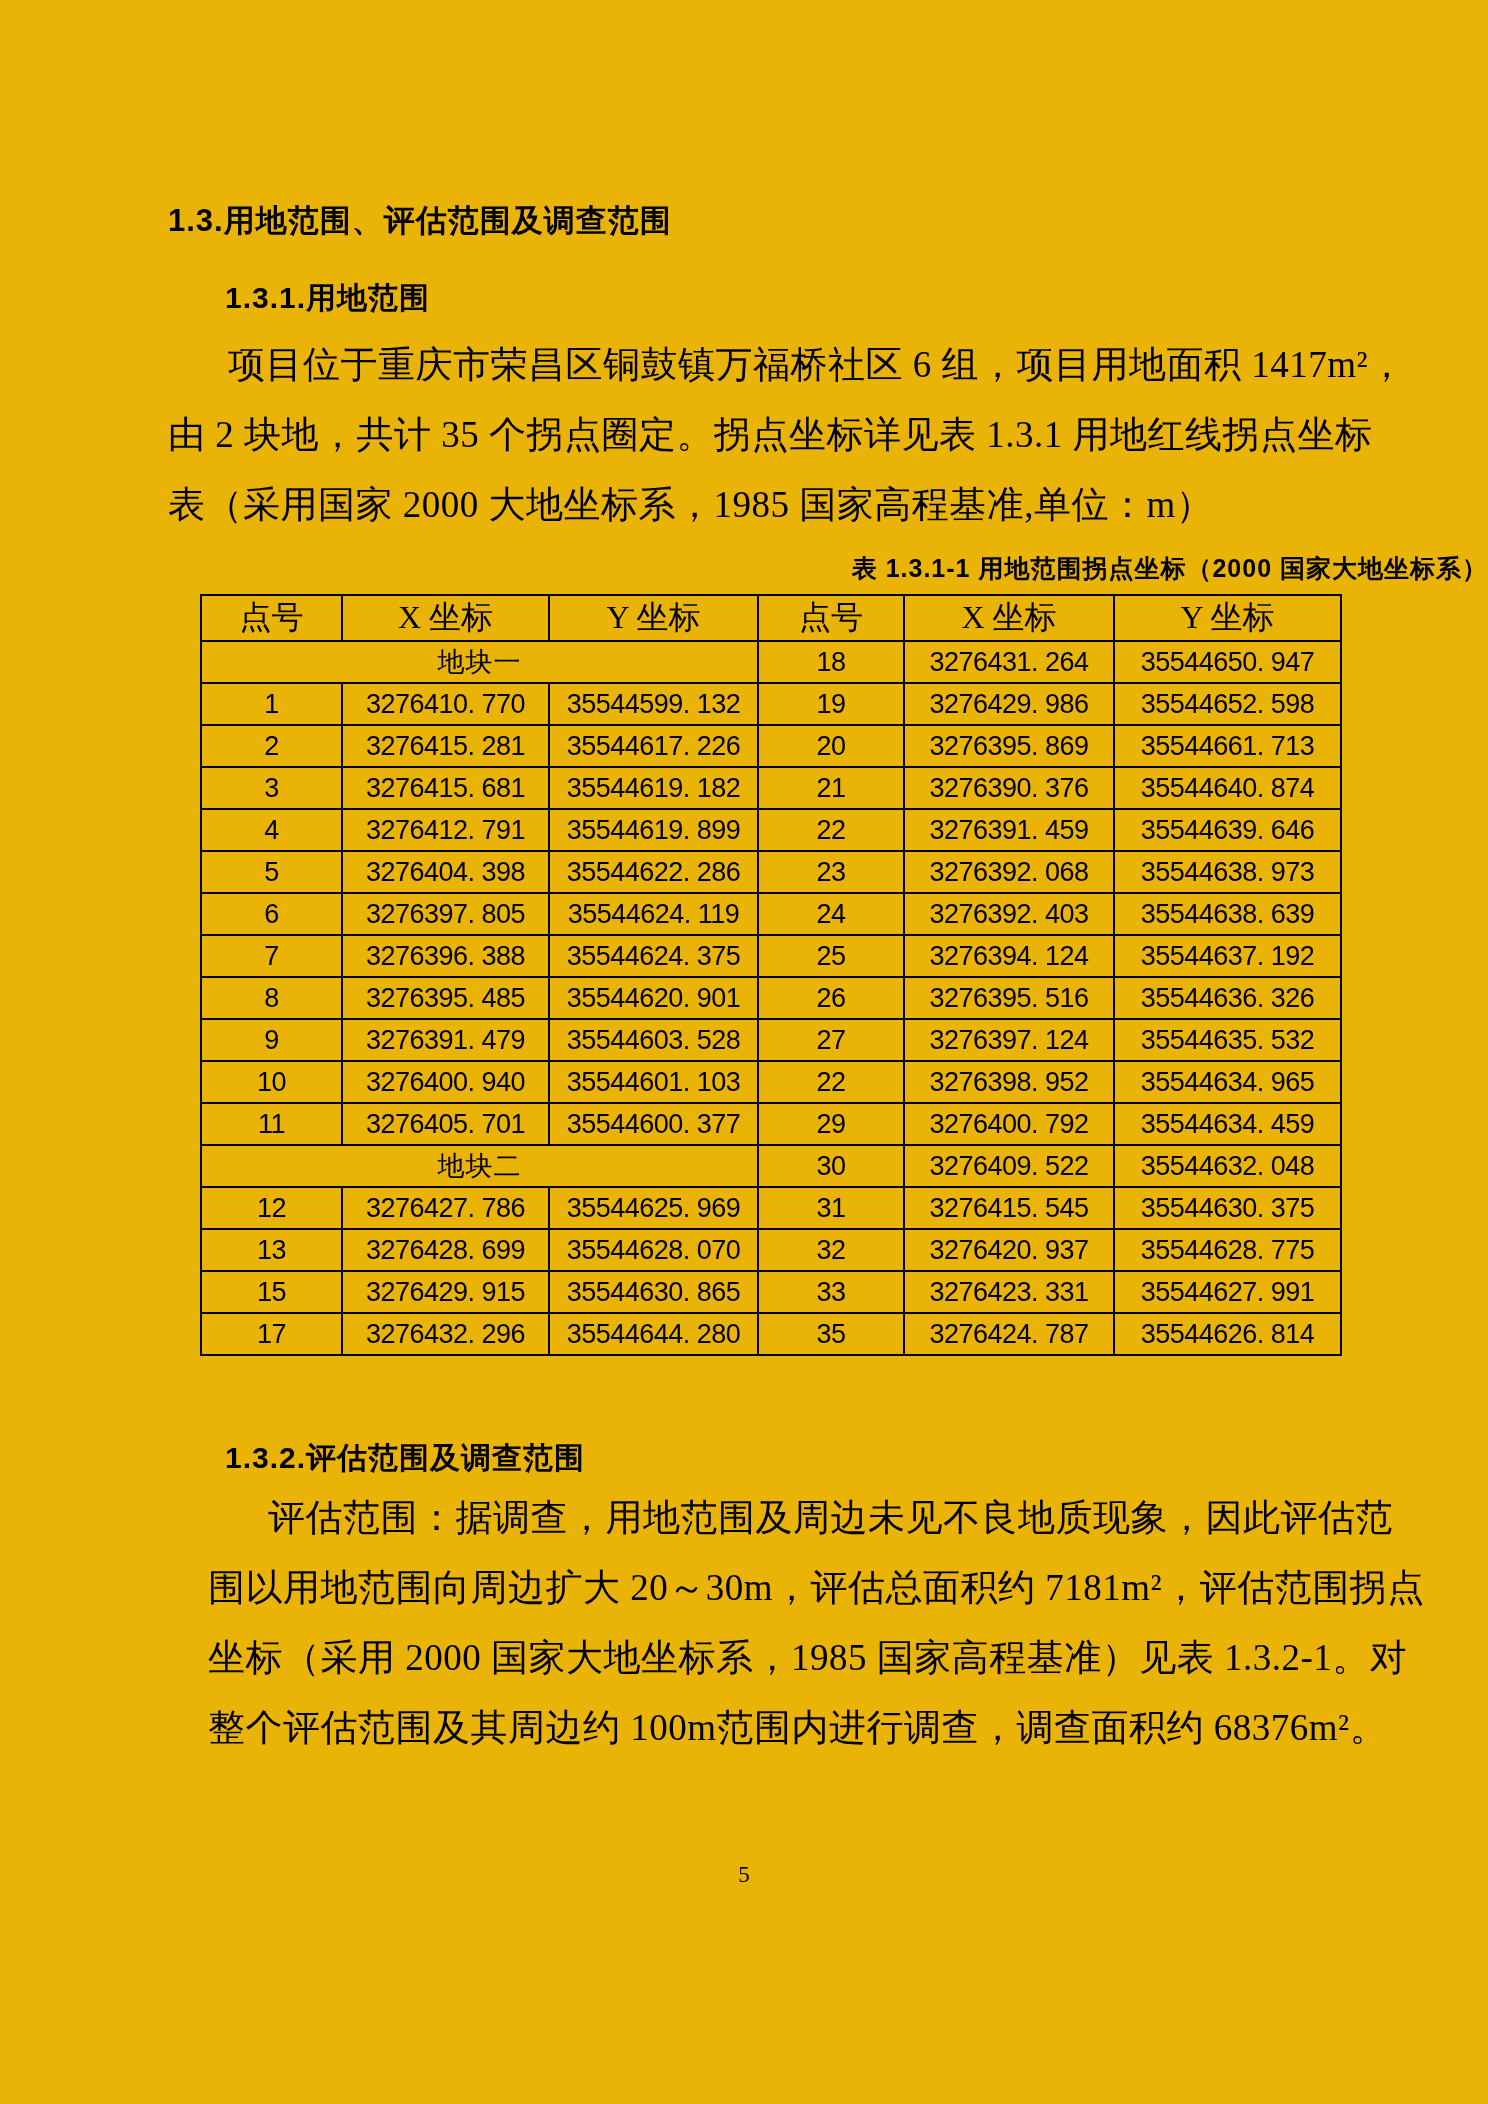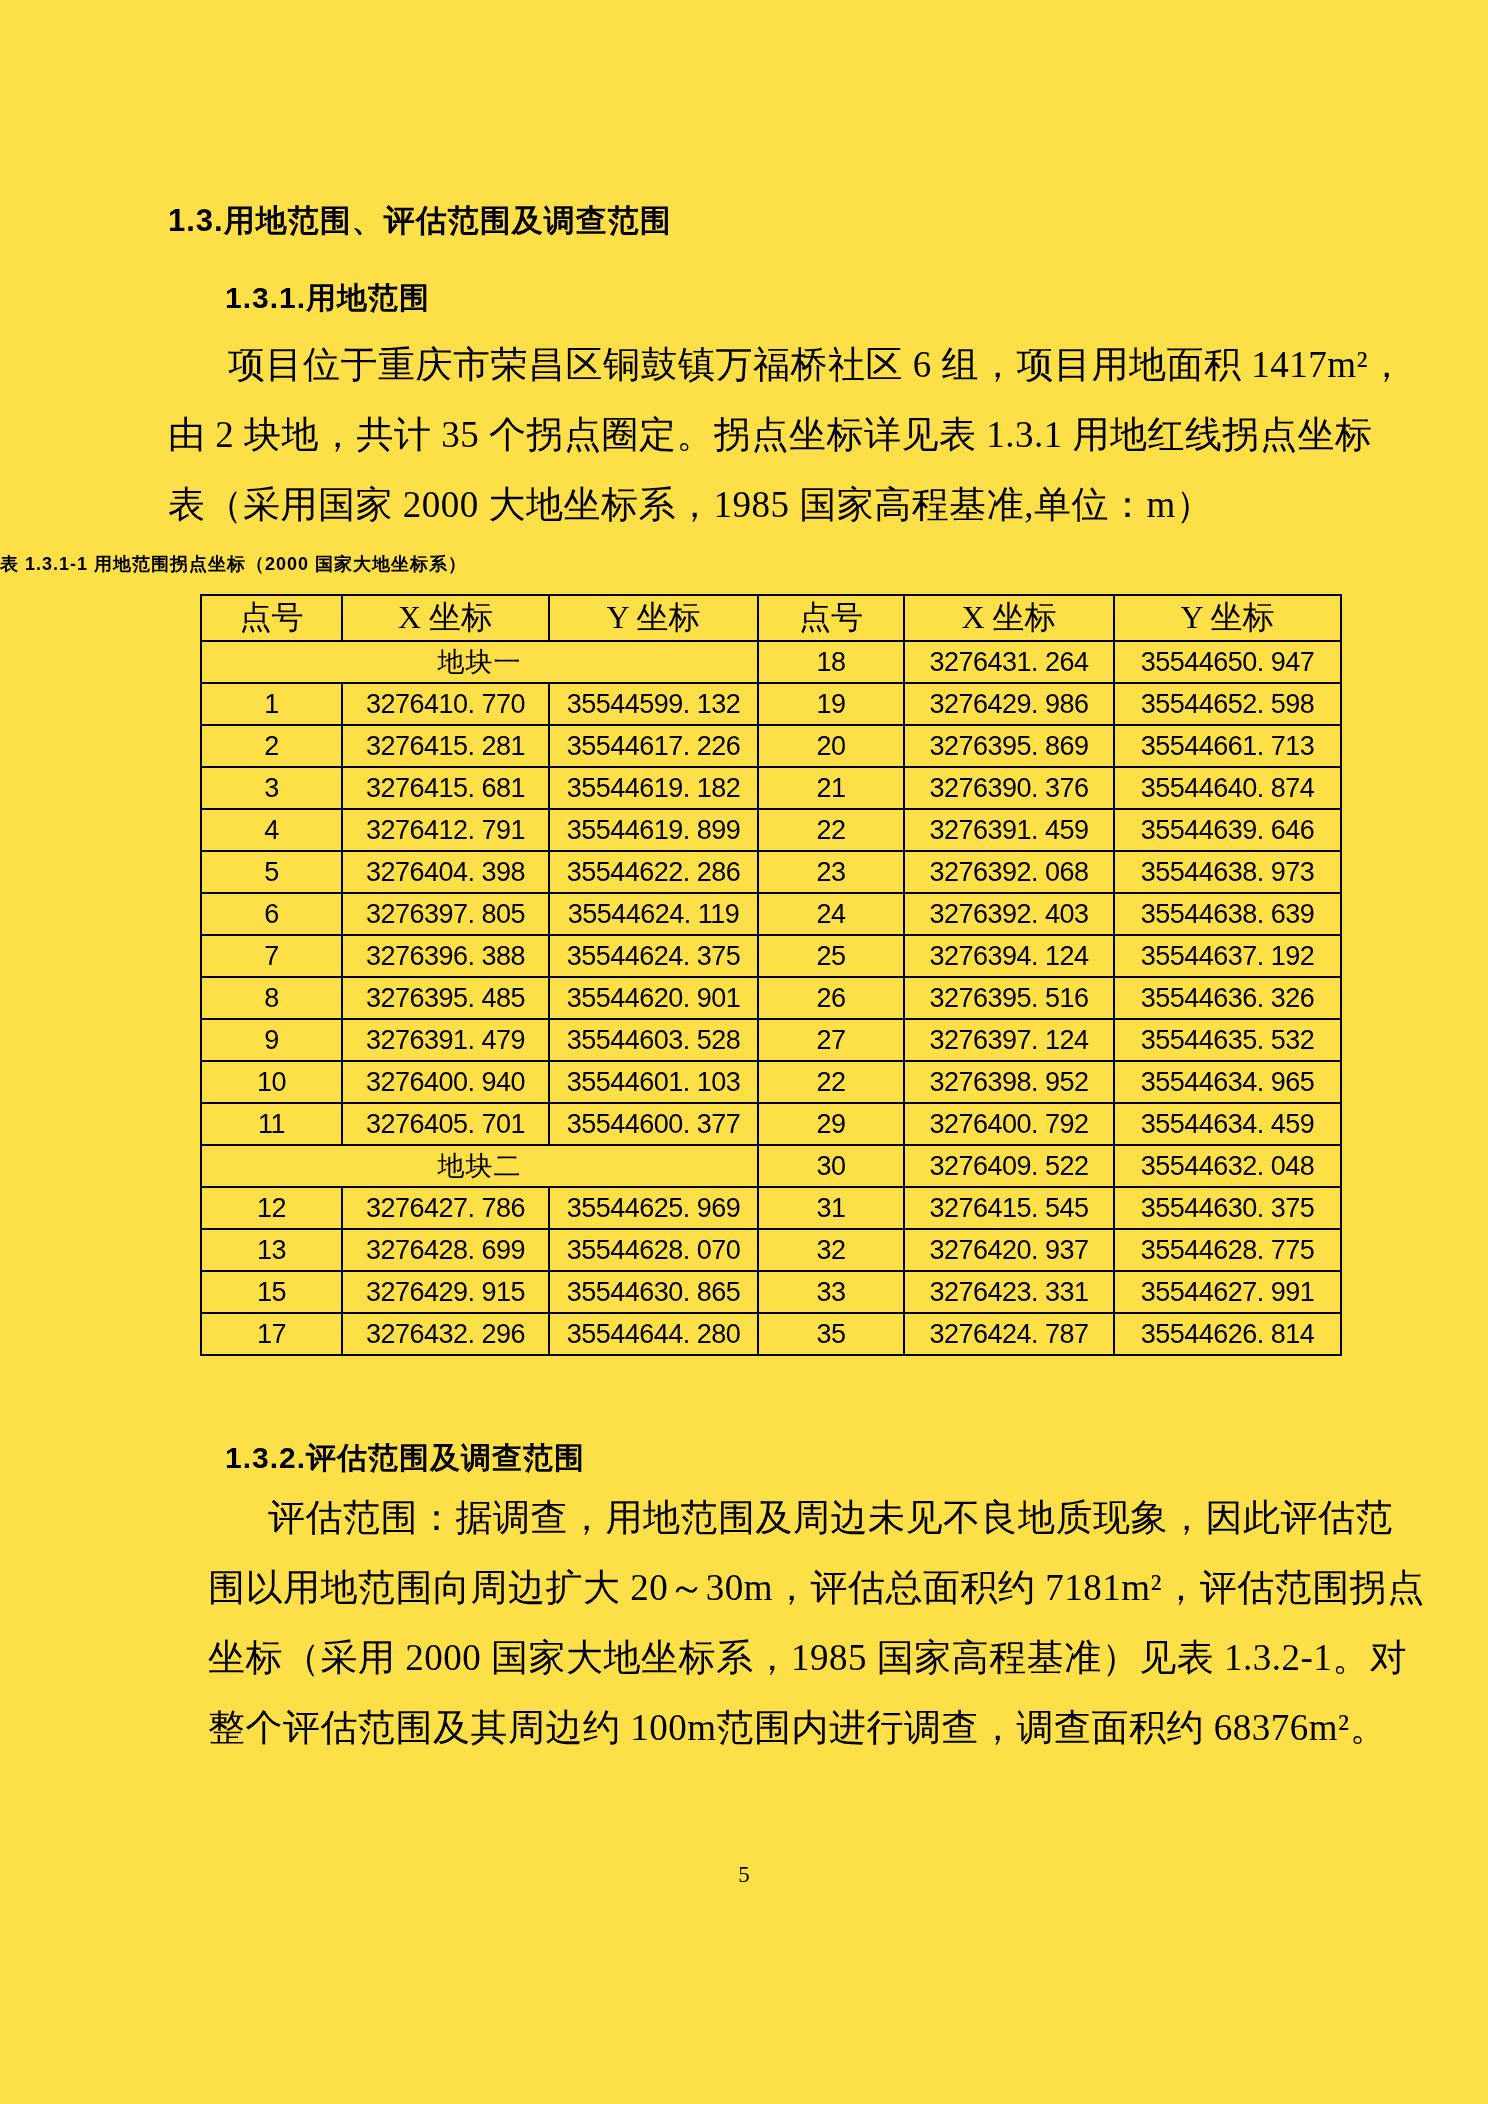--- a/index.html
+++ b/index.html
@@ -1,21 +1,21 @@
 <!DOCTYPE html>
 <html><head>
 <meta charset="utf-8">
 <style>
   html, body { margin: 0; padding: 0; background: #808080; }
   .page {
     position: relative;
     width: 1488px;
     height: 2104px;
     margin: 0 auto;
-    background: #fde047;
+    background: #eab308;
     font-family: "Liberation Serif", "DejaVu Serif", serif;
     color: #000000;
     overflow: hidden;
   }
   .h1 {
     position: absolute;
     left: 168px;
     top: 200px;
     font-family: "Liberation Sans", "DejaVu Sans", sans-serif;
     font-weight: bold;
@@ -47,24 +47,24 @@
     height: 70px;
     white-space: nowrap;
     letter-spacing: 0.5px;
   }
   .para .line.indent { text-indent: 60px; }
   .table-caption {
     position: absolute;
     left: 0;
     top: 552px;
     width: 100%;
-    text-align: left;
+    text-align: right;
     font-family: "Liberation Sans", "DejaVu Sans", sans-serif;
     font-weight: bold;
-    font-size: 18px;
+    font-size: 25px;
     letter-spacing: 1px;
   }
   table.coords {
     position: absolute;
     left: 200px;
     top: 594px;
     border-collapse: collapse;
     table-layout: fixed;
     width: 1140px;
   }

